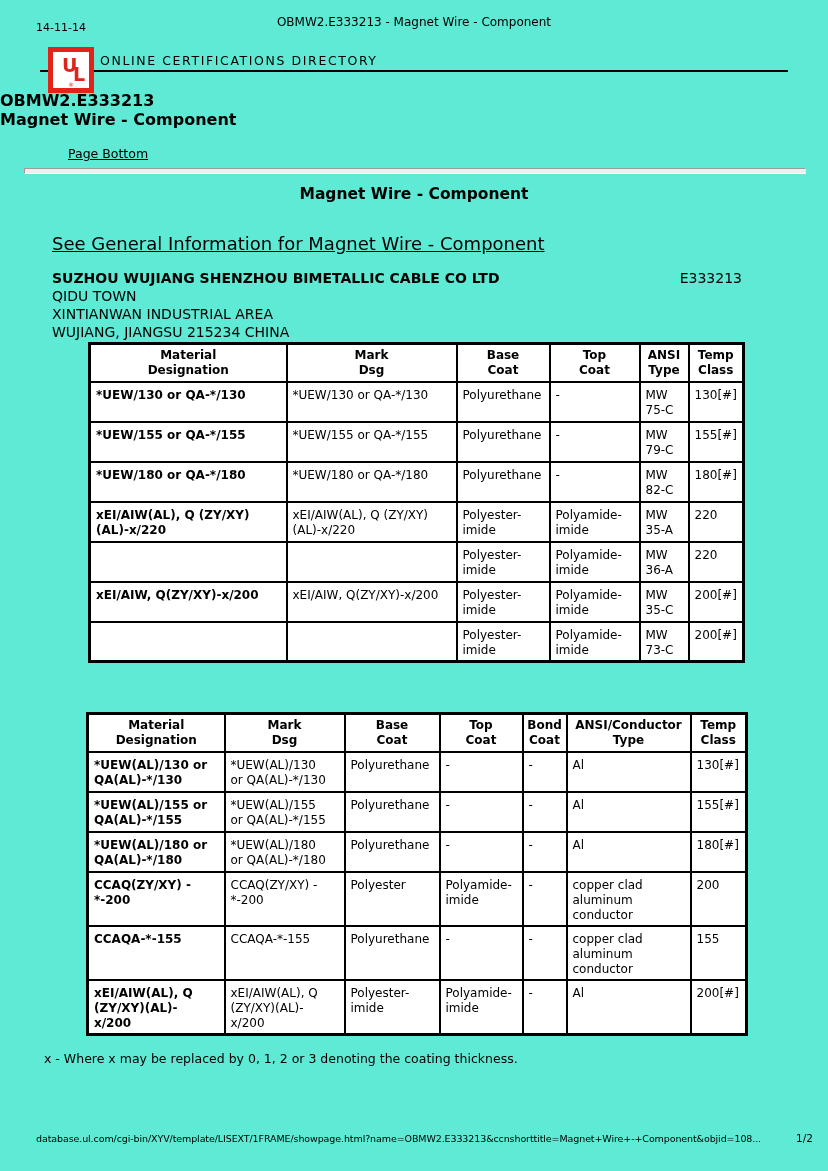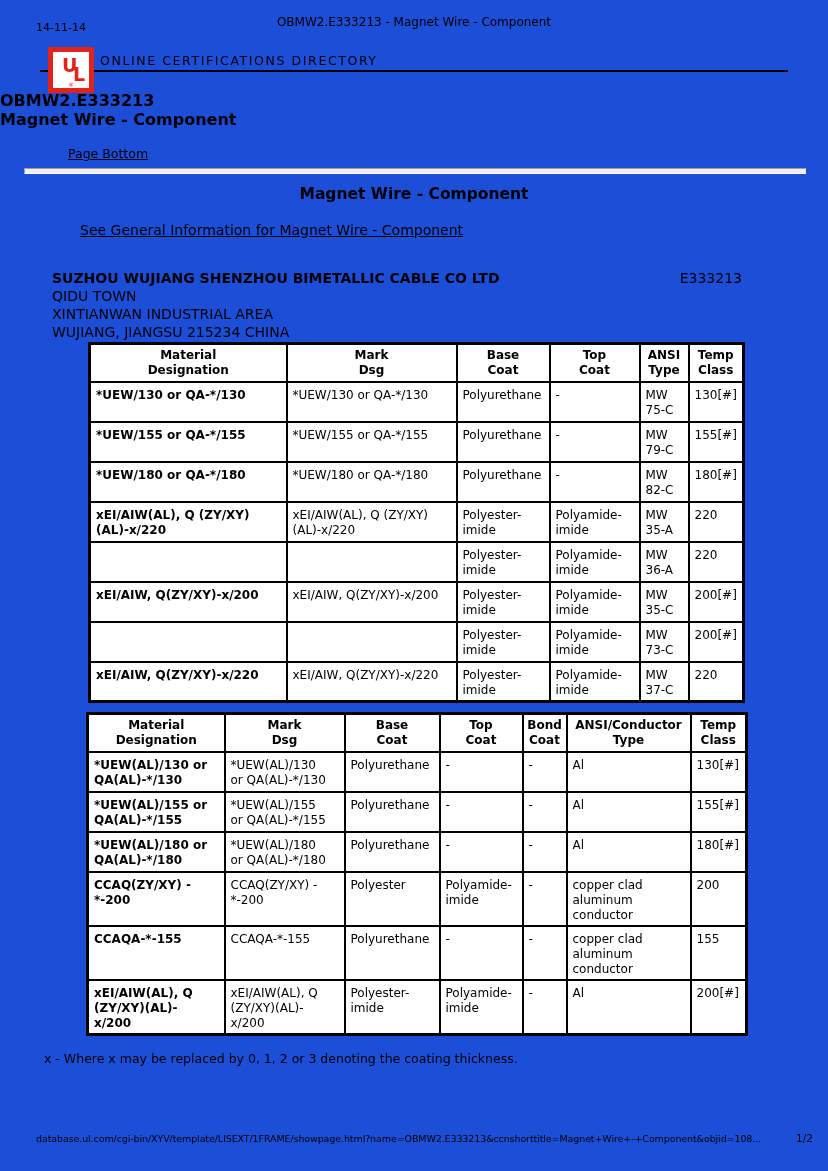--- a/index.html
+++ b/index.html
@@ -1,19 +1,19 @@
 <!DOCTYPE html>
 <html style="--ul-red: #e2231a;"><head>
 <meta charset="utf-8">
 <style>
   * { margin:0; padding:0; box-sizing:border-box; }
   html,body { background:#fff; }
   .page {
     position:relative; width:828px; height:1171px; margin:0 auto;
-    background:#1d4ed8; color:#000;
+    background:#5eead4; color:#000;
     font-family:"DejaVu Sans","Liberation Sans",sans-serif;
     overflow:hidden;
   }
   
   .print-date { position:absolute; top:21px; left:36px; font-size:11px; }
   .print-title { position:absolute; top:15px; left:0; right:0; text-align:center; font-size:12px; }
   .print-footer-url {
     position:absolute; top:1133px; left:36px; max-width:725px;
     font-size:9.5px; letter-spacing:-0.1px; white-space:nowrap; overflow:hidden;
   }
@@ -37,21 +37,21 @@
 
   .doc-heading { position:absolute; top:91px; left:0; right:0; text-align:left; font-weight:bold; font-size:16px; line-height:19px; }
   .page-bottom { position:absolute; top:146px; left:68px; font-size:12.5px; text-decoration:underline; color:#000; cursor:pointer; }
 
   .divider {
     position:absolute; top:168px; left:24px; width:782px; height:6px;
     background:#efefef; border:1px solid #9c9c9c; border-bottom-color:#fff; border-right-color:#e6e6e6;
   }
 
   .section-title { position:absolute; top:185px; left:0; right:0; text-align:center; font-weight:bold; font-size:15.5px; }
-  .general-info { position:absolute; top:222px; left:52px; font-size:14px; text-decoration:underline; color:#000; cursor:pointer;margin-left:28px; }
+  .general-info { position:absolute; top:233px; left:52px; font-size:18px; text-decoration:underline; color:#000; cursor:pointer; }
 
   .company-block { position:absolute; top:269px; left:52px; width:690px; font-size:14px; line-height:18px; }
   .company-row { display:flex; justify-content:space-between; }
   .company-name { font-weight:bold; }
 
   table.data { position:absolute; border-collapse:collapse; table-layout:fixed; background:#fff; }
   table.data, table.data th, table.data td { border:2px solid #000; }
   table.data { border-width:3px; }
   #table-1 { top:342px; left:88px; }
   #table-2 { top:712px; left:86px; }
@@ -201,31 +201,20 @@
         <tr style="height: 40px;">
           <td class="mat-col"></td>
           <td></td>
           <td>Polyester-
 imide</td>
           <td>Polyamide-
 imide</td>
           <td>MW
 73-C</td>
           <td>200[#]</td>
-        </tr>
-        <tr style="height: 40px;">
-          <td class="mat-col">xEI/AIW, Q(ZY/XY)-x/220</td>
-          <td>xEI/AIW, Q(ZY/XY)-x/220</td>
-          <td>Polyester-
-imide</td>
-          <td>Polyamide-
-imide</td>
-          <td>MW
-37-C</td>
-          <td>220</td>
         </tr>
       </tbody>
     </table>
   <table class="data" id="table-2">
       <colgroup>
         <col style="width: 137px;">
         <col style="width: 120px;">
         <col style="width: 95px;">
         <col style="width: 83px;">
         <col style="width: 44px;">

